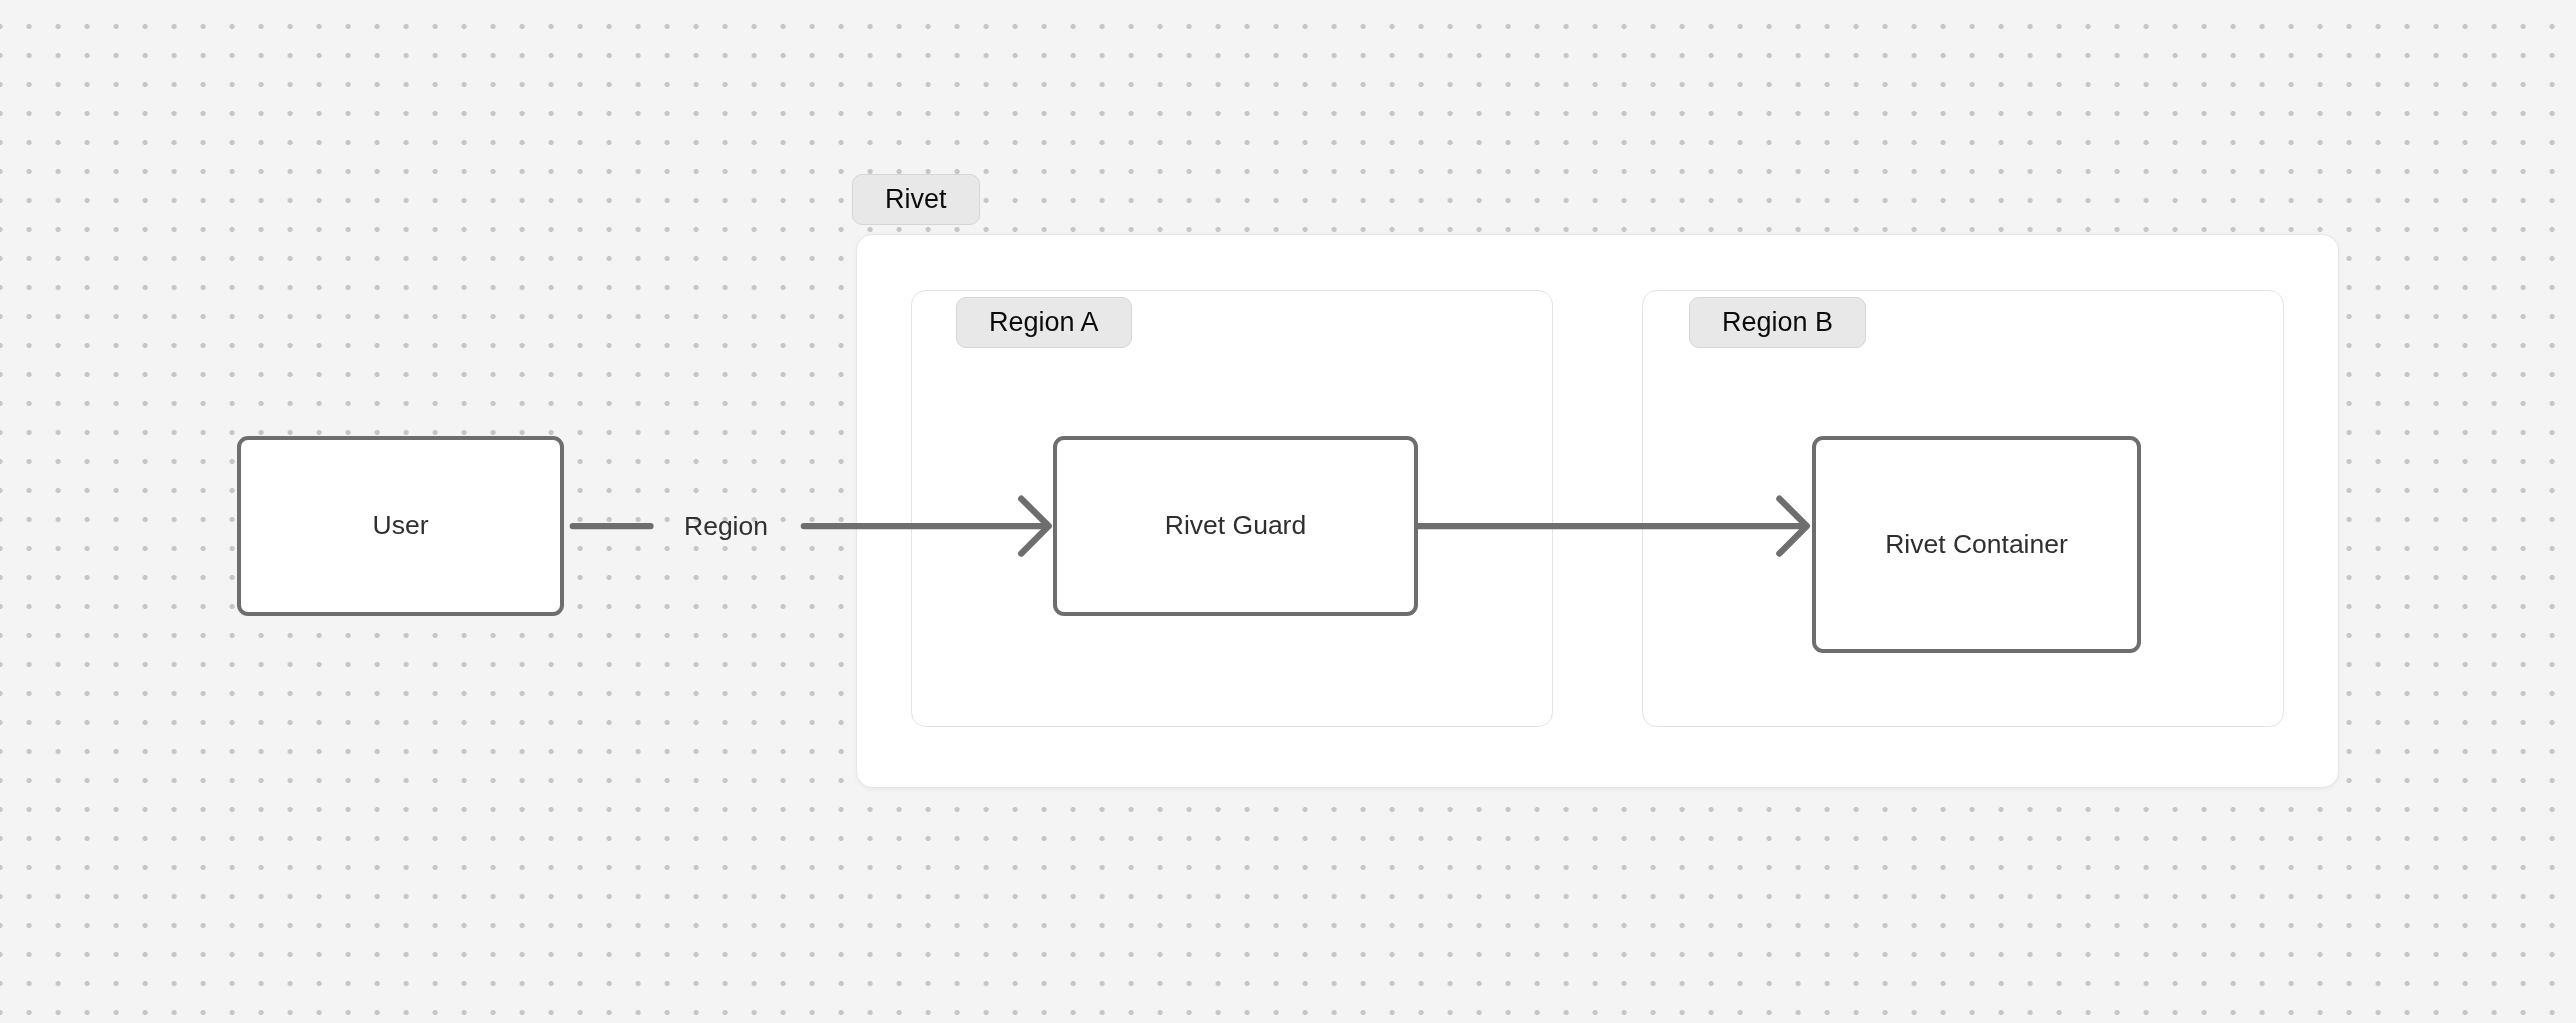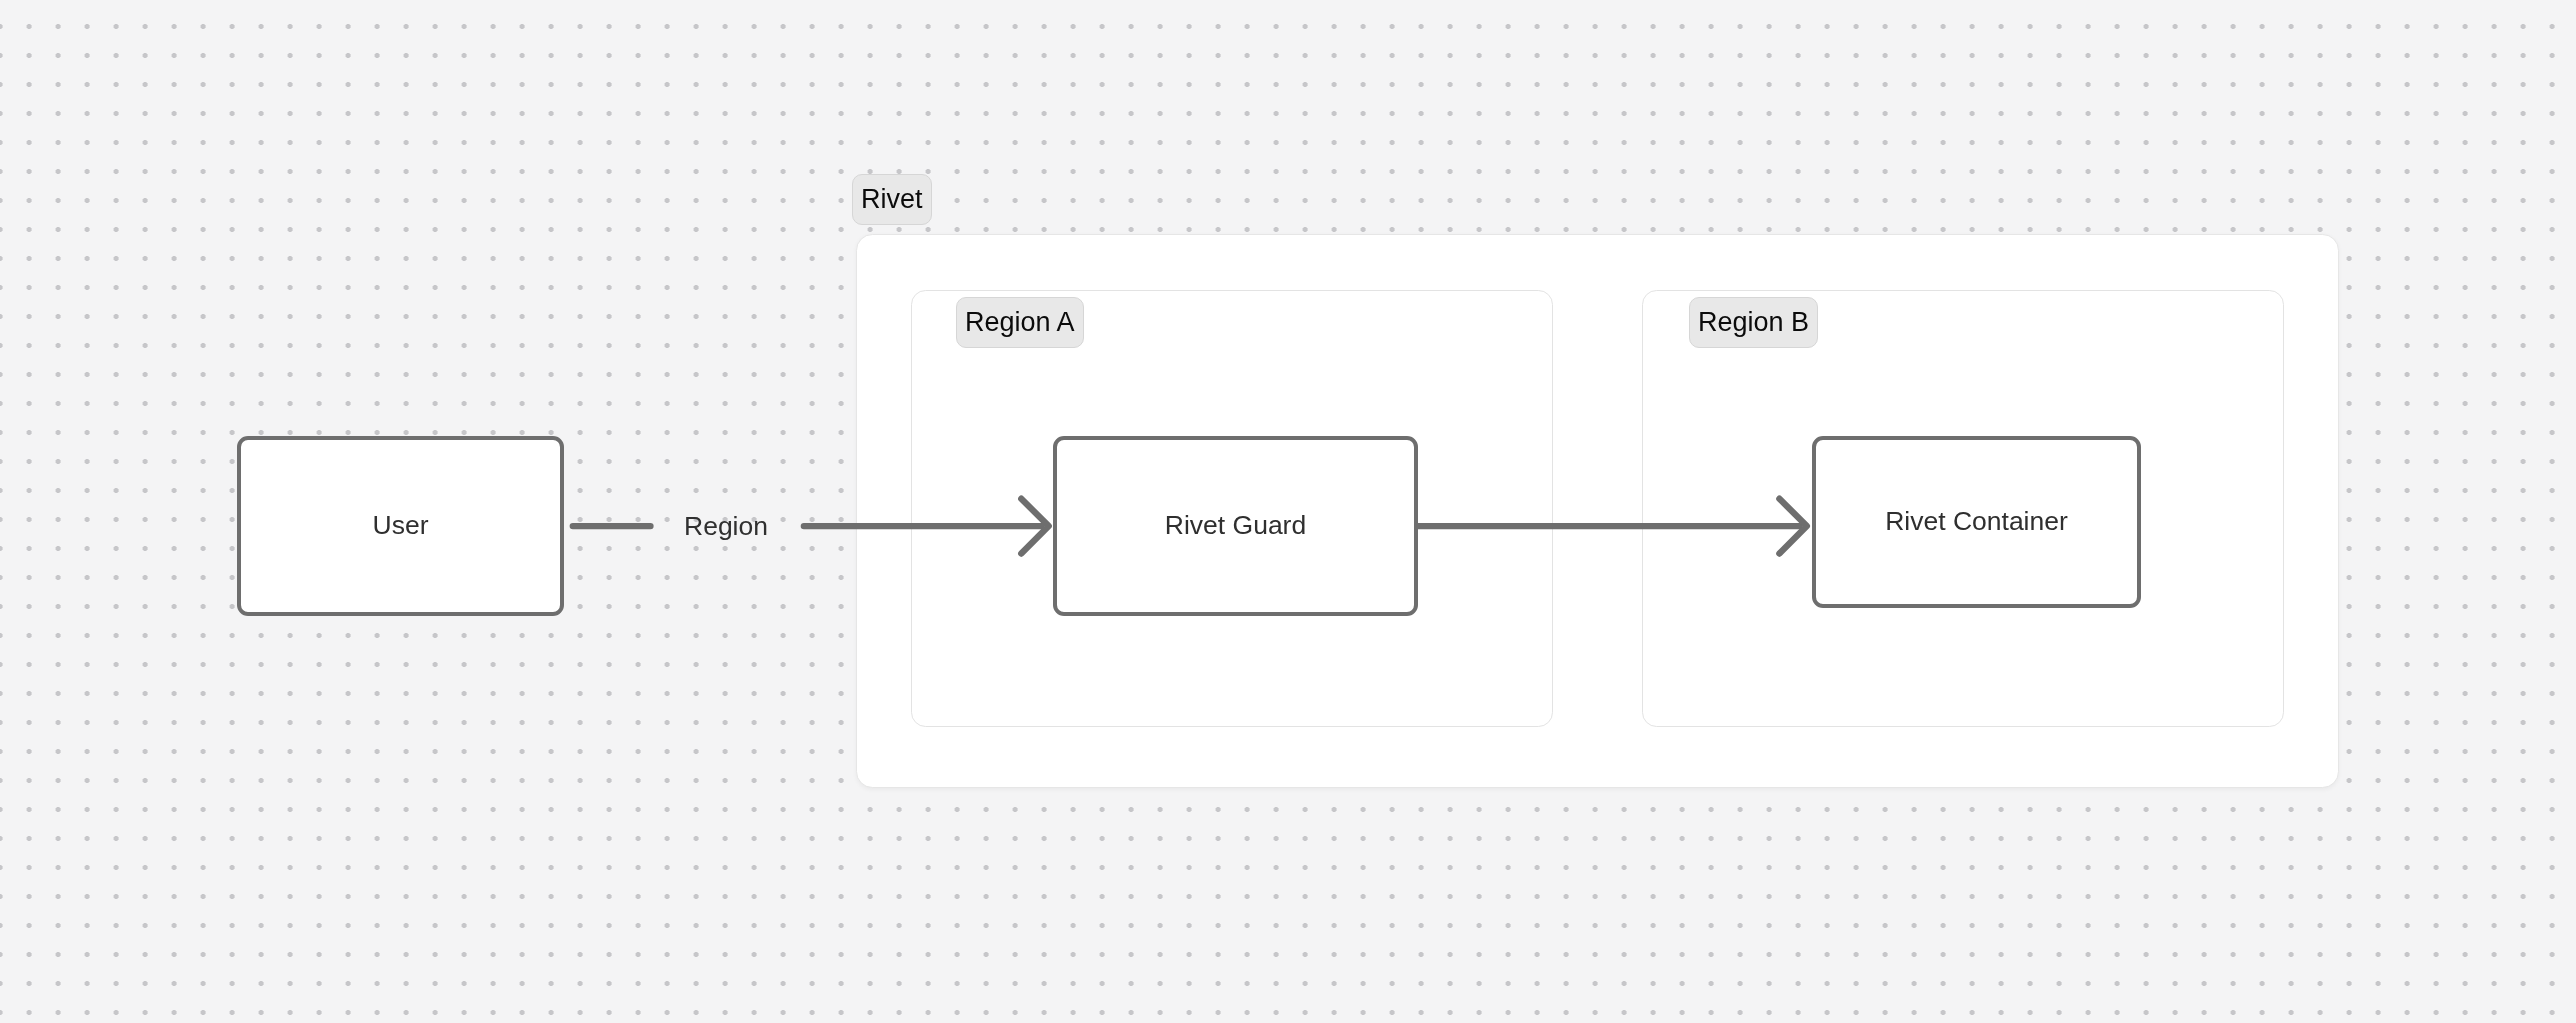--- a/index.html
+++ b/index.html
@@ -40,21 +40,21 @@
     position: absolute;
     display: flex;
     align-items: center;
     justify-content: center;
     background: #e8e8e8;
     border: 1.4px solid #d6d6d6;
     border-radius: 10px;
     color: #0b0b0b;
     font-size: 27px;
     line-height: 1;
-    padding: 0 8px;
+    padding: 0 32px;
     height: 51px;
     white-space: nowrap;
     box-sizing: border-box;
     z-index: 6;
   }
 
   
   .node {
     position: absolute;
     display: flex;
@@ -111,16 +111,16 @@
       <line x1="880" y1="576" x2="1140" y2="576" stroke="#6e6e6e" stroke-width="7" stroke-linecap="round"></line>
       <path d="M 1118 546 L 1148 576 L 1118 606" fill="none" stroke="#6e6e6e" stroke-width="7" stroke-linecap="round" stroke-linejoin="round"></path>
       <line x1="1519" y1="576" x2="1970" y2="576" stroke="#6e6e6e" stroke-width="7" stroke-linecap="round"></line>
       <path d="M 1948 546 L 1978 576 L 1948 606" fill="none" stroke="#6e6e6e" stroke-width="7" stroke-linecap="round" stroke-linejoin="round"></path>
     </svg>
 
   <div class="edge-label" id="edge-label-request" style="left: 726px; top: 526px;">Region</div>
 
   <div class="node" id="node-user" style="left: 237px; top: 436px; width: 327px; height: 180px;">User</div>
   <div class="node" id="node-rivet-guard" style="left: 1053px; top: 436px; width: 365px; height: 180px;">Rivet Guard</div>
-  <div class="node" id="node-rivet-container" style="left: 1812px; top: 436px; width: 329px; height: 172px;">Rivet Container</div>
+  <div class="node" id="node-rivet-container" style="left: 1812px; top: 436px; width: 329px; height: 217px;">Rivet Container</div>
 
 </div>
 
 
 </body></html>

